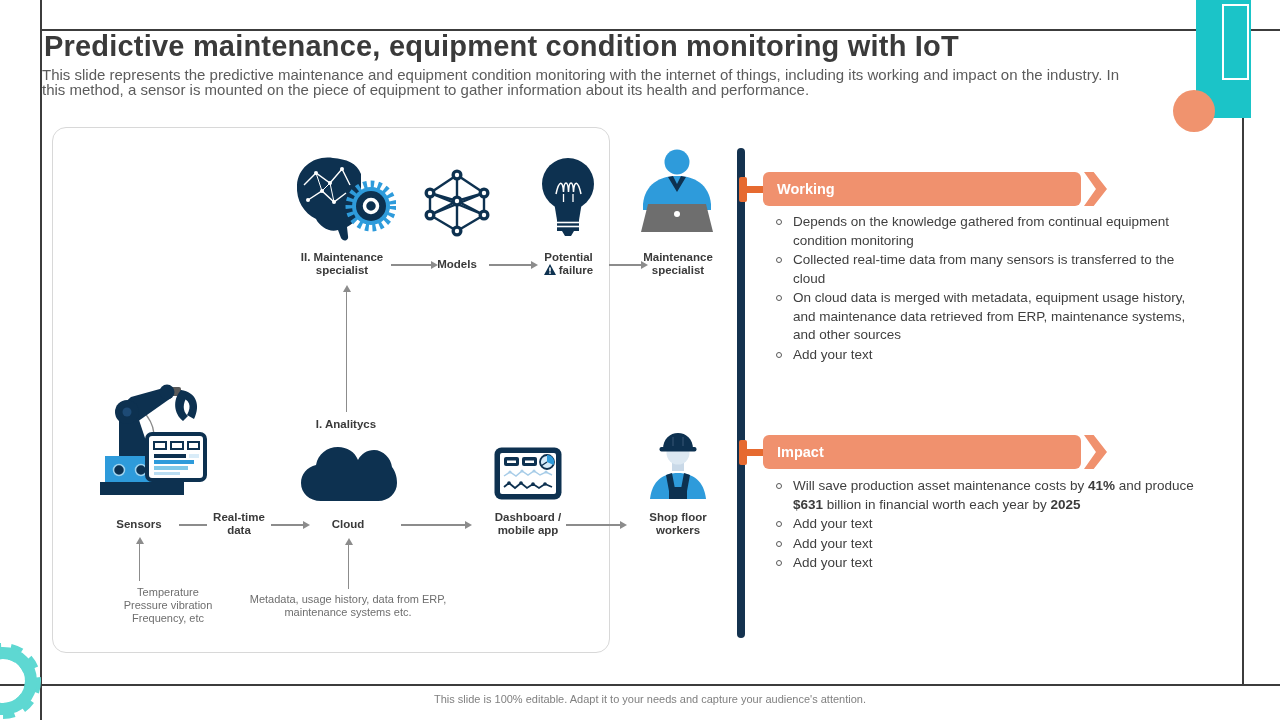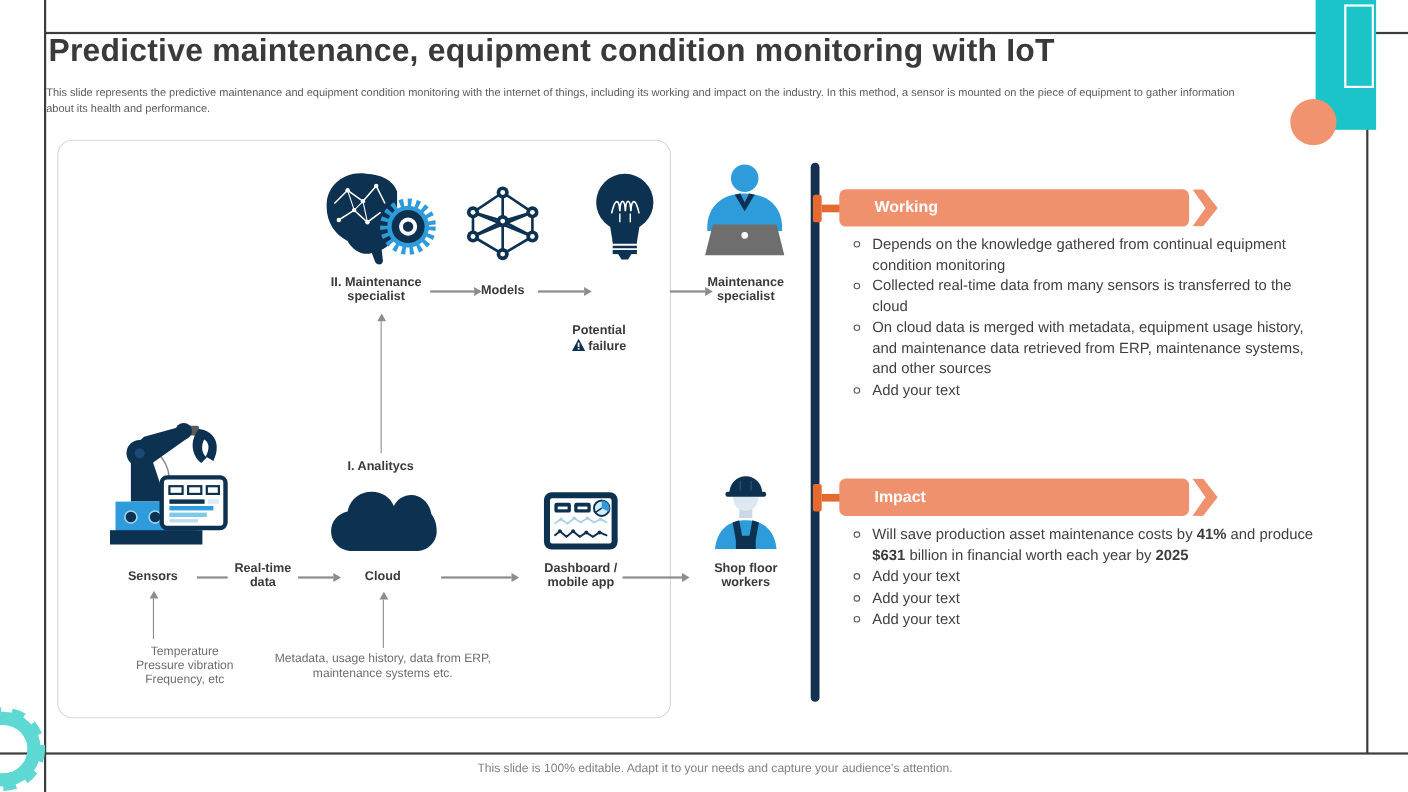--- a/index.html
+++ b/index.html
@@ -10,39 +10,39 @@
   }
   
   .frame-line { position:absolute; background:#3c3c3c; }
   
   .teal-block { position:absolute; left:1196px; top:0; width:55px; height:118px; background:#1BC4C8; }
   .teal-inner { position:absolute; left:26px; top:4px; width:27px; height:76px; border:2px solid #ffffff; }
   .orange-dot { position:absolute; left:1173px; top:90px; width:42px; height:42px; border-radius:50%; background:#F0936E; }
   .gear-deco { position:absolute; left:-47px; top:631px; width:100px; height:100px; }
 
   .title { position:absolute; left:44px; top:30px; width:1140px; font-size:29px; font-weight:bold; color:#3a3a3a; letter-spacing:0.2px; }
-  .subtitle { position:absolute; left:42px; top:77px; width:1092px; font-size:10px; line-height:15px; color:#5b5b5b; }
+  .subtitle { position:absolute; left:42px; top:67px; width:1092px; font-size:15px; line-height:15px; color:#5b5b5b; }
 
   
   .panel { position:absolute; left:52px; top:127px; width:558px; height:526px; background:#fff; border:1px solid #d8d8d8; border-radius:14px; }
   .navy-bar { position:absolute; left:737px; top:148px; width:8px; height:490px; background:#14324F; border-radius:4px; }
 
   .icon { position:absolute; }
   .dlabel { position:absolute; font-size:11.5px; font-weight:bold; color:#3a3a3a; text-align:center; line-height:13px; }
   .dnote { position:absolute; font-size:11px; color:#6e6e6e; text-align:center; line-height:13px; }
 
   .aline-h { position:absolute; height:1.5px; background:#8c8c8c; }
   .aline-v { position:absolute; width:1.5px; background:#8c8c8c; }
   .ahead-r { position:absolute; width:0; height:0; border-left:7px solid #8c8c8c; border-top:4px solid transparent; border-bottom:4px solid transparent; }
   .ahead-u { position:absolute; width:0; height:0; border-bottom:7px solid #8c8c8c; border-left:4px solid transparent; border-right:4px solid transparent; }
 
   .warn-icon { display:inline-block; vertical-align:-1px; margin-right:3px; }
 
   
-  .banner { position:absolute; width:318px; height:34px; background:#F0916E; border-radius:6px; color:#ffffff; font-size:14.5px; font-weight:bold; line-height:34px; padding-left:32px; }
+  .banner { position:absolute; width:318px; height:34px; background:#F0916E; border-radius:6px; color:#ffffff; font-size:14.5px; font-weight:bold; line-height:34px; padding-left:14px; }
   .banner-chev { position:absolute; width:23px; height:34px; background:#F0916E;
     clip-path:polygon(0 0, 42% 0, 100% 50%, 42% 100%, 0 100%, 52% 50%); }
   .conn-v { position:absolute; width:8px; height:25px; background:#E66A30; border-radius:2px; }
   .conn-h { position:absolute; width:18px; height:7px; background:#E66A30; }
 
   .blist { position:absolute; width:430px; list-style:none; }
   .blist li { display:flex; margin-bottom:1px; }
   .bmark { flex:none; width:6px; height:6px; border:1.4px solid #595959; border-radius:50%; margin:6px 11px 0 1px; }
   .btext { font-size:13.5px; line-height:18.5px; color:#3f3f3f; }
   .btext b { font-weight:bold; color:#3c3c3c; }
@@ -141,21 +141,21 @@
     <svg class="icon" style="left:582px;top:20px;" width="84" height="88" viewBox="0 0 84 88">
       <circle cx="42" cy="14" r="12.5" fill="#2E9BDB"></circle>
       <path d="M8 56 C10 36 25 28 42 28 C59 28 74 36 76 56 L76 62 L8 62 Z" fill="#2E9BDB"></path>
       <path d="M33 29 L42 44 L51 29 L46 28 L42 36 L38 28 Z" fill="#0D3150"></path>
       <path d="M13 56 L71 56 L78 84 L6 84 Z" fill="#6E6E6E"></path>
       <circle cx="42" cy="66" r="3" fill="#ffffff"></circle>
     </svg>
 
     <div class="dlabel" style="left:233px;top:123px;width:112px;">II. Maintenance specialist</div>
     <div class="dlabel" style="left:364px;top:130px;width:80px;">Models</div>
-    <div class="dlabel" style="left:444px;top:123px;width:95px;margin-top:44px;">
+    <div class="dlabel" style="left:468px;top:123px;width:95px;">
       <div>Potential</div>
       <div>
         <svg class="warn-icon" width="12" height="11" viewBox="0 0 12 11">
             <path d="M6 0 L12 11 L0 11 Z" fill="#0D3150"></path>
             <rect x="5.2" y="3.5" width="1.6" height="4" fill="#fff"></rect>
             <rect x="5.2" y="8.3" width="1.6" height="1.5" fill="#fff"></rect>
           </svg><span>failure</span>
       </div>
     </div>
     <div class="dlabel" style="left:569px;top:123px;width:112px;">Maintenance specialist</div>

